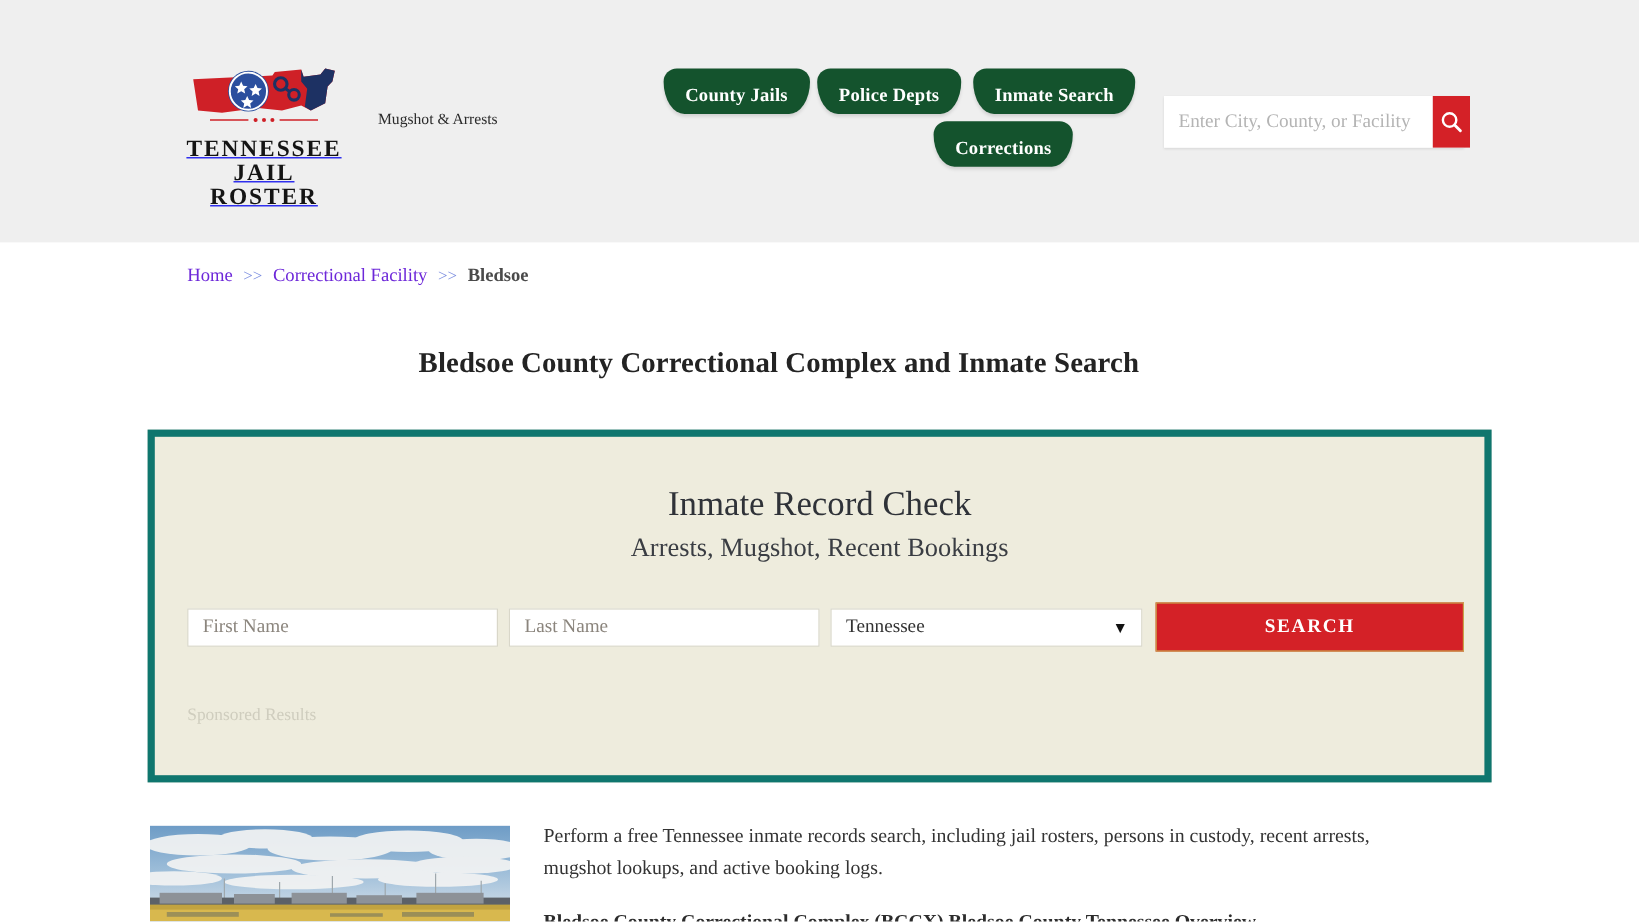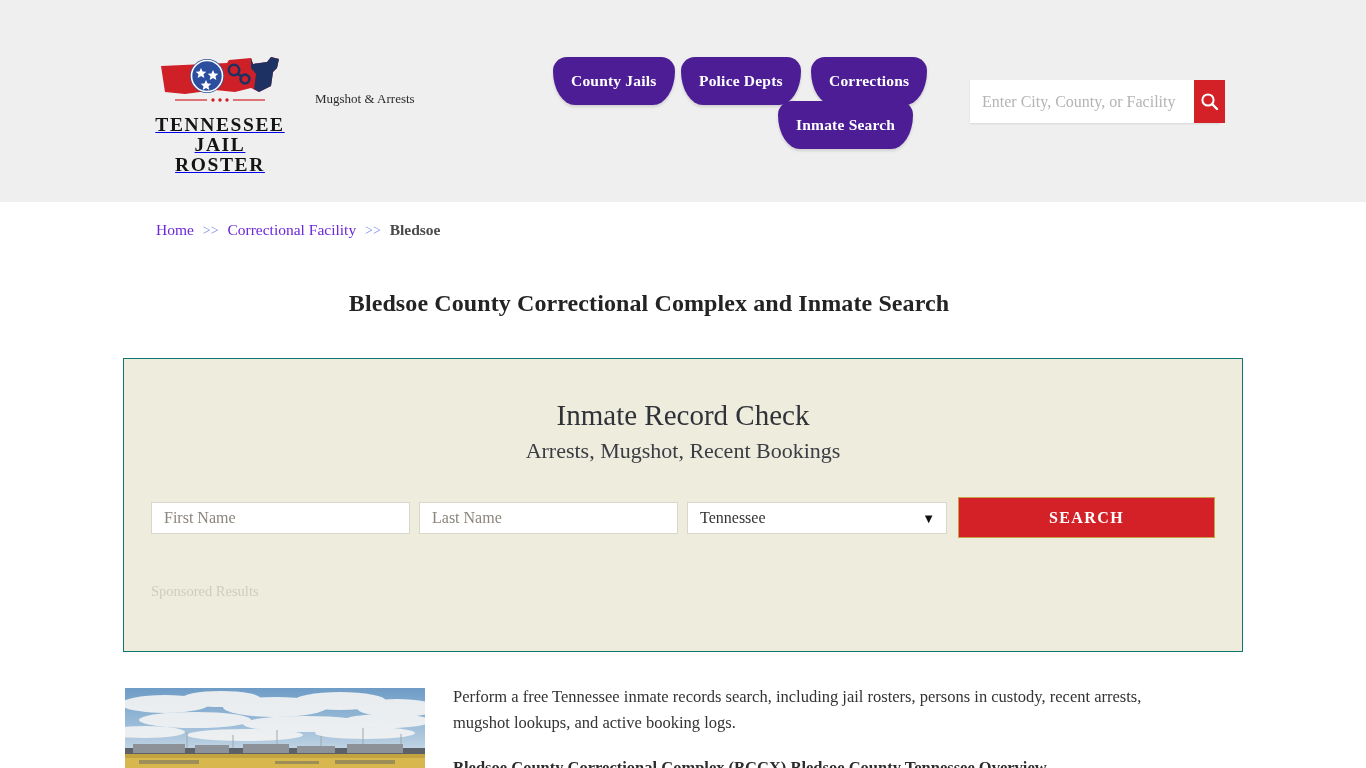--- a/index.html
+++ b/index.html
@@ -56,30 +56,30 @@
 
   
   .nav-row{
     position:absolute;
     left:553px; top:57px;
     width:380px;
     height:90px;
   }
   .navbtn{
     position:absolute;
-    background:#4c1d95;
+    background:#14532d;
     color:#ffffff;
     font-family:"Liberation Serif", serif;
     font-size:15.5px;
     font-weight:700;
     letter-spacing:.2px;
     border:0;
     cursor:pointer;
     padding:2px 18px;
-    height:48px;
+    height:38px;
     line-height:42px;
     white-space:nowrap;
     border-radius:14px 14px 22px 22px / 14px 14px 34px 34px;
     box-shadow:0 2px 3px rgba(0,0,0,.13);
     text-align:center;
   }
   .navbtn:nth-child(1){ left:0;   top:0;  }
   .navbtn:nth-child(2){ left:128px; top:0; }
   .navbtn:nth-child(3){ left:258px; top:0; }
   .navbtn:nth-child(4){ left:225px; top:44px; }
@@ -146,21 +146,21 @@
     font-family:"Liberation Serif", serif;
     letter-spacing:.1px;
   }
 
   
   .panel{
     position:absolute;
     left:123px; top:358px;
     width:1120px; height:294px;
     background:#eeecdd;
-    border:1px solid #0f766e;
+    border:6px solid #0f766e;
     box-shadow:0 0 0 4px rgba(0,0,0,0);
   }
   .panel-title{
     margin-top:40px;
     text-align:center;
     font-size:29px;
     color:#2f3238;
     font-family:"Liberation Serif", serif;
     font-weight:400;
   }
@@ -314,22 +314,22 @@
         <span>TENNESSEE</span>
         <span class="l2">JAIL ROSTER</span>
       </div>
     </a>
 
     <div class="tagline">Mugshot &amp; Arrests</div>
 
     <nav class="nav-row">
       <button class="navbtn">County Jails</button>
       <button class="navbtn">Police Depts</button>
+      <button class="navbtn">Inmate Search</button>
       <button class="navbtn">Corrections</button>
-      <button class="navbtn">Inmate Search</button>
     </nav>
 
     <div class="hsearch">
       <input type="text" placeholder="Enter City, County, or Facility" style="">
       <button class="sbtn">
         <svg width="19" height="19" viewBox="0 0 19 19">
           <circle cx="8" cy="8" r="5.6" fill="none" stroke="#ffffff" stroke-width="2"></circle>
           <line x1="12.2" y1="12.2" x2="17" y2="17" stroke="#ffffff" stroke-width="2.4" stroke-linecap="round"></line>
         </svg>
       </button>

